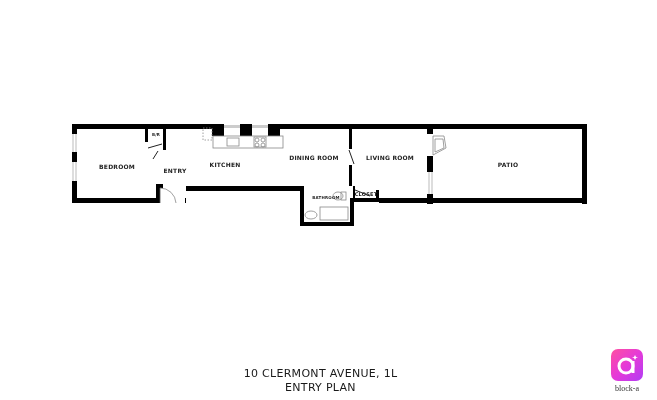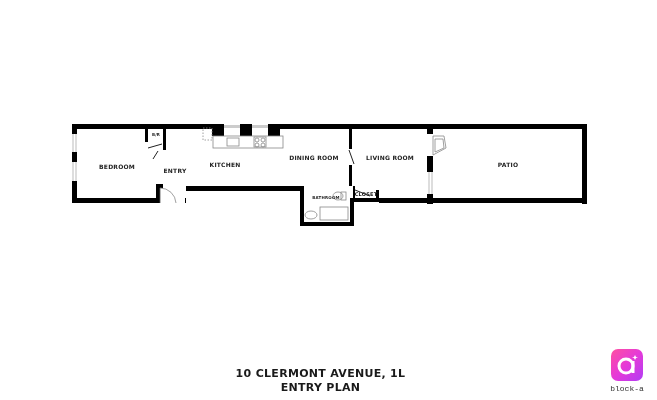--- a/index.html
+++ b/index.html
@@ -1,22 +1,22 @@
 <!DOCTYPE html>
 <html><head>
 <meta charset="utf-8">
 <style>
   html, body { margin: 0; padding: 0; background: #ffffff; }
   body { width: 657px; height: 400px; position: relative; overflow: hidden; font-family: "Liberation Sans", sans-serif; }
   .plan { position: absolute; left: 0; top: 0; width: 657px; height: 300px; }
   .lbl { position: absolute; font-family: "DejaVu Sans", sans-serif; font-weight: bold; font-size: 6px; color: #222; letter-spacing: 0.2px; white-space: nowrap; transform: translate(-50%, -50%); }
   .lbl.tiny { font-size: 4px; }
-  .title { position: absolute; left: 0; width: 641px; text-align: center; font-family: "DejaVu Sans", sans-serif; font-weight: bold; font-size: 11px; color: #1a1a1a; letter-spacing: 0.3px; }
+  .title { position: absolute; left: 0; width: 641px; text-align: center; font-family: "DejaVu Sans", sans-serif; font-weight: normal; font-size: 11px; color: #1a1a1a; letter-spacing: 0.3px; }
   .logo { position: absolute; left: 611px; top: 349px; width: 32px; height: 32px; border-radius: 7px; background: linear-gradient(135deg, #ff4fa0 0%, #e53ad8 50%, #b13cf5 100%); }
-  .logo-text { position: absolute; left: 600px; top: 384px; width: 54px; text-align: center; font-family: Liberation Mono, monospace; font-size: 8px; color: #333; }
+  .logo-text { position: absolute; left: 600px; top: 384px; width: 54px; text-align: center; font-family: Liberation Serif, serif; font-size: 8px; color: #333; }
 </style>
 </head>
 <body>
 
 <svg class="plan" viewBox="0 0 657 300" xmlns="http://www.w3.org/2000/svg">
   <g fill="#000">
 
     <rect x="72" y="124" width="142" height="5"></rect>
     <rect x="212" y="124" width="12" height="12"></rect>
     <rect x="240" y="124" width="12" height="12"></rect>

